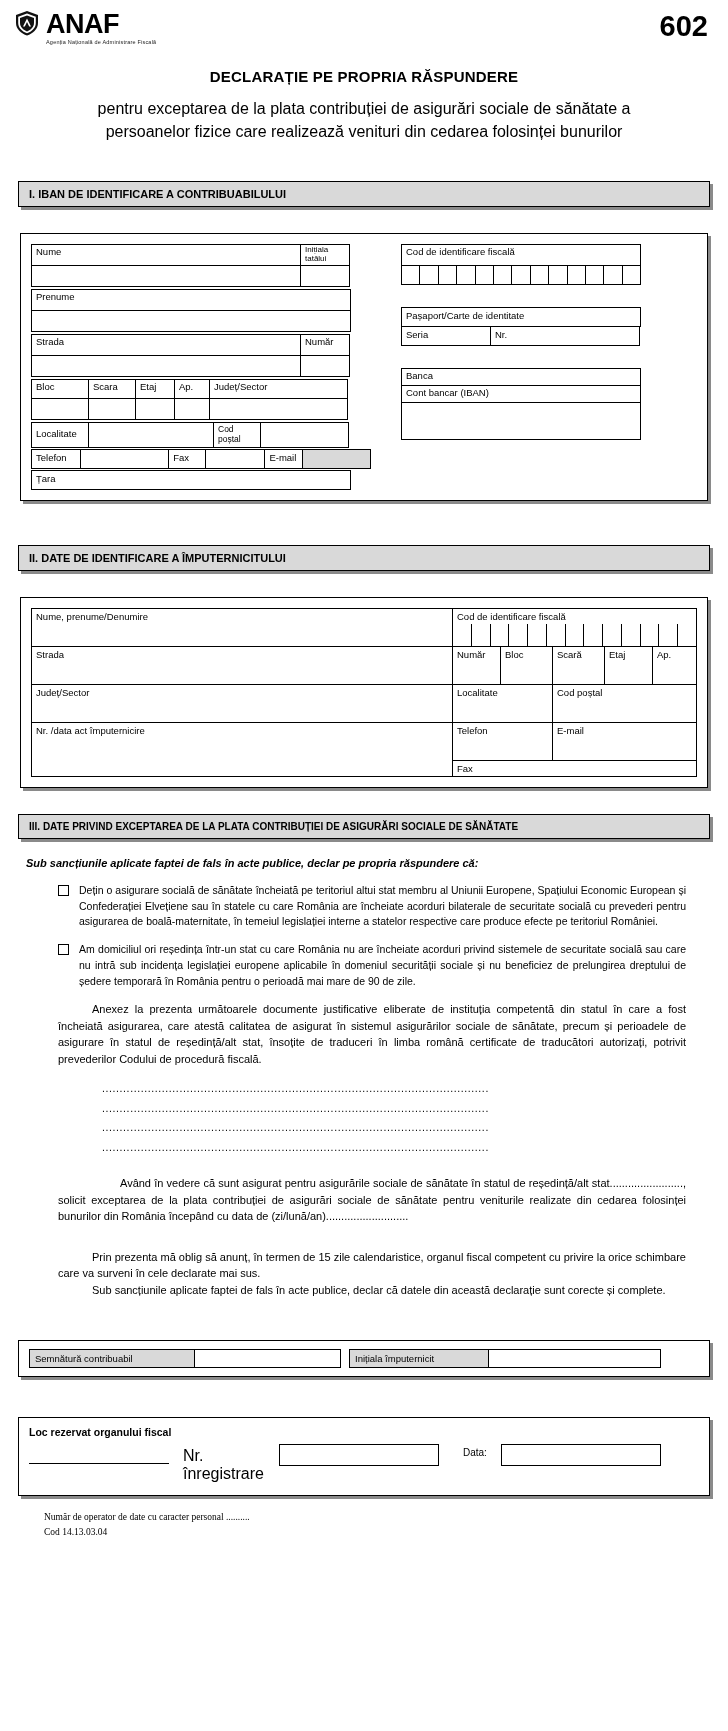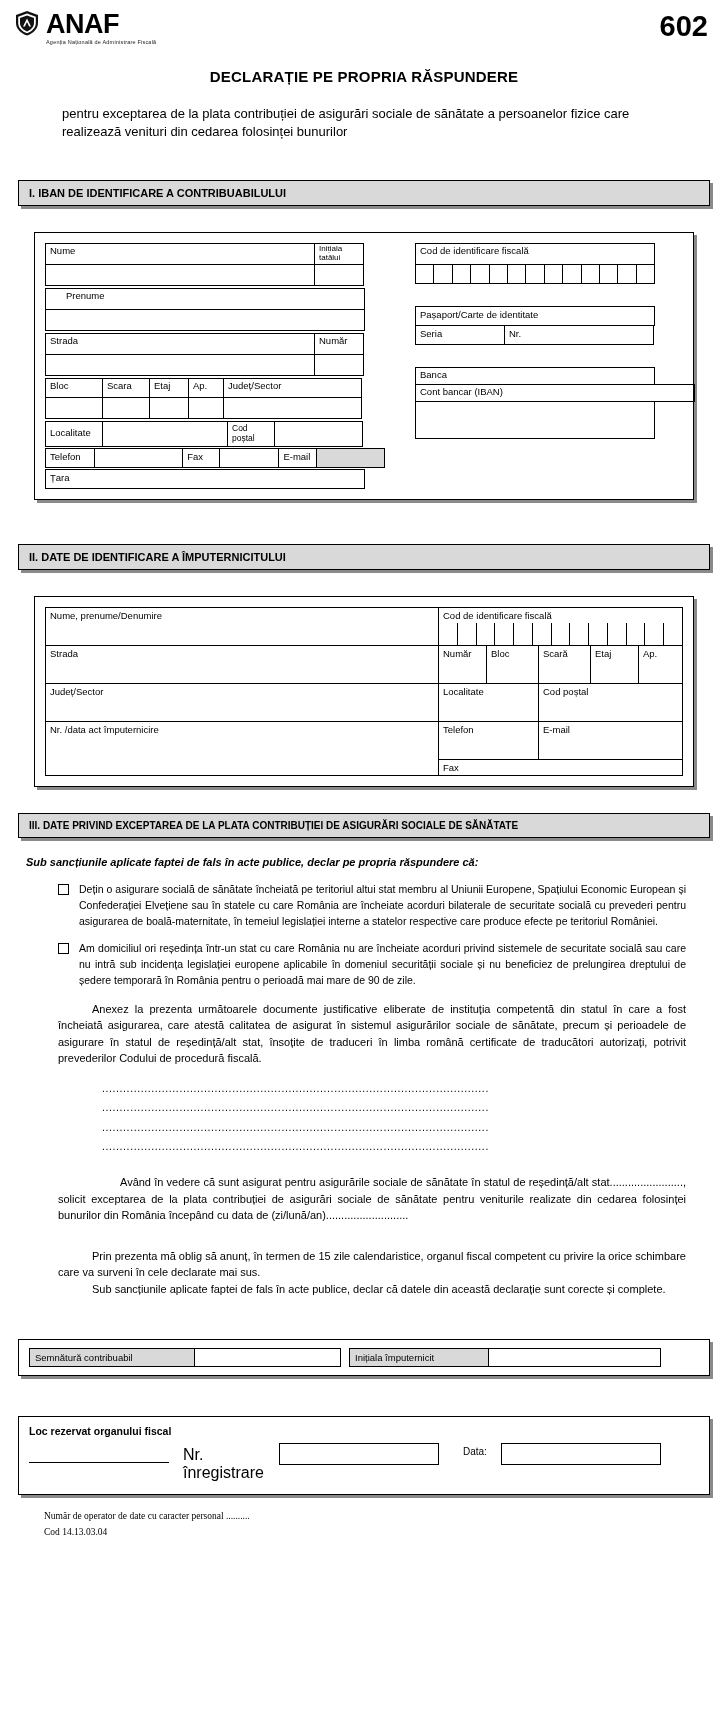--- a/index.html
+++ b/index.html
@@ -17,37 +17,37 @@
   
   .top { display: flex; align-items: flex-start; justify-content: space-between; padding: 10px 14px 0 14px; }
   .logo-wrap { display: flex; align-items: flex-start; gap: 6px; }
   .logo-mark { width: 26px; height: 26px; flex: none; }
   .logo-text-box { line-height: 1; padding-top: 1px; }
   .logo-text { font-size: 27px; font-weight: bold; letter-spacing: -0.5px; font-family: "Liberation Sans", sans-serif; }
   .logo-sub { font-size: 5.5px; letter-spacing: .2px; margin-top: 2px; color: #222; }
   .form-no { font-size: 29px; font-weight: bold; padding-right: 6px; }
 
   .title { text-align: center; font-size: 15px; font-weight: bold; margin-top: 22px; letter-spacing: .2px; }
-  .subtitle { text-align: left; font-size: 13px; margin-top: 20px; line-height: 1.45; padding: 0 62px; }
+  .subtitle { text-align: center; font-size: 16px; margin-top: 12px; line-height: 1.45; padding: 0 62px; }
 
   
   .sec-bar {
     margin: 0 18px;
     background: #d9d9d9;
     border: 1px solid #000;
     box-shadow: 3px 3px 0 #8a8a8a;
     padding: 6px 10px;
     font-weight: bold;
     font-size: 11px;
   }
   .sec-bar.small { font-size: 10px; }
 
   
   .frame {
-    margin: 0 34px;
+    margin: 0 20px;
     border: 1px solid #000;
     box-shadow: 3px 3px 0 #8a8a8a;
     background: #fff;
   }
   .lbl { font-size: 9.5px; padding: 2px 4px 0 4px; line-height: 1.15; }
   .lbl.sm { font-size: 8.5px; }
   .shade { background: #d9d9d9; }
 
   
   .sec1 { padding: 10px; display: flex; gap: 0; }
@@ -130,21 +130,21 @@
           </div>
           <div class="box" style="width:50px;height:22px;margin-left:-1px;">
             <div class="lbl sm" style="font-size:8px;line-height:1.1;padding-top:1px;">Inițiala tatălui</div>
           </div>
         </div>
         <div class="row">
           <div class="box" style="width:270px;height:22px;margin-top:-1px;"></div>
           <div class="box" style="width:50px;height:22px;margin-top:-1px;margin-left:-1px;"></div>
         </div>
 
-        <div class="box" style="width:320px;height:22px;margin-top:2px;padding-left:16px;">
+        <div class="box" style="width:320px;height:22px;margin-top:2px;">
           <div class="lbl">Prenume</div>
         </div>
         <div class="box" style="width:320px;height:22px;margin-top:-1px;"></div>
 
         <div class="row" style="margin-top:2px;">
           <div class="box" style="width:270px;height:22px;">
             <div class="lbl">Strada</div>
           </div>
           <div class="box" style="width:50px;height:22px;margin-left:-1px;">
             <div class="lbl">Număr</div>
@@ -239,21 +239,21 @@
             <div class="lbl" style="padding-top:3px;">Seria</div>
           </div>
           <div class="box" style="width:150px;height:20px;margin-top:-1px;margin-left:-1px;">
             <div class="lbl" style="padding-top:3px;">Nr.</div>
           </div>
         </div>
 
         <div class="box" style="width:240px;height:18px;margin-top:22px;">
           <div class="lbl" style="padding-top:2px;">Banca</div>
         </div>
-        <div class="box" style="width:280px;height:18px;margin-top:-1px;">
+        <div class="box" style="width:240px;height:18px;margin-top:-1px;">
           <div class="lbl" style="padding-top:2px;">Cont bancar (IBAN)</div>
         </div>
         <div class="box" style="width:240px;height:38px;margin-top:-1px;"></div>
       </div>
     </div>
   </div>
 
   <div style="height:44px"></div>
   <div class="sec-bar">II. DATE DE IDENTIFICARE A ÎMPUTERNICITULUI</div>
 

